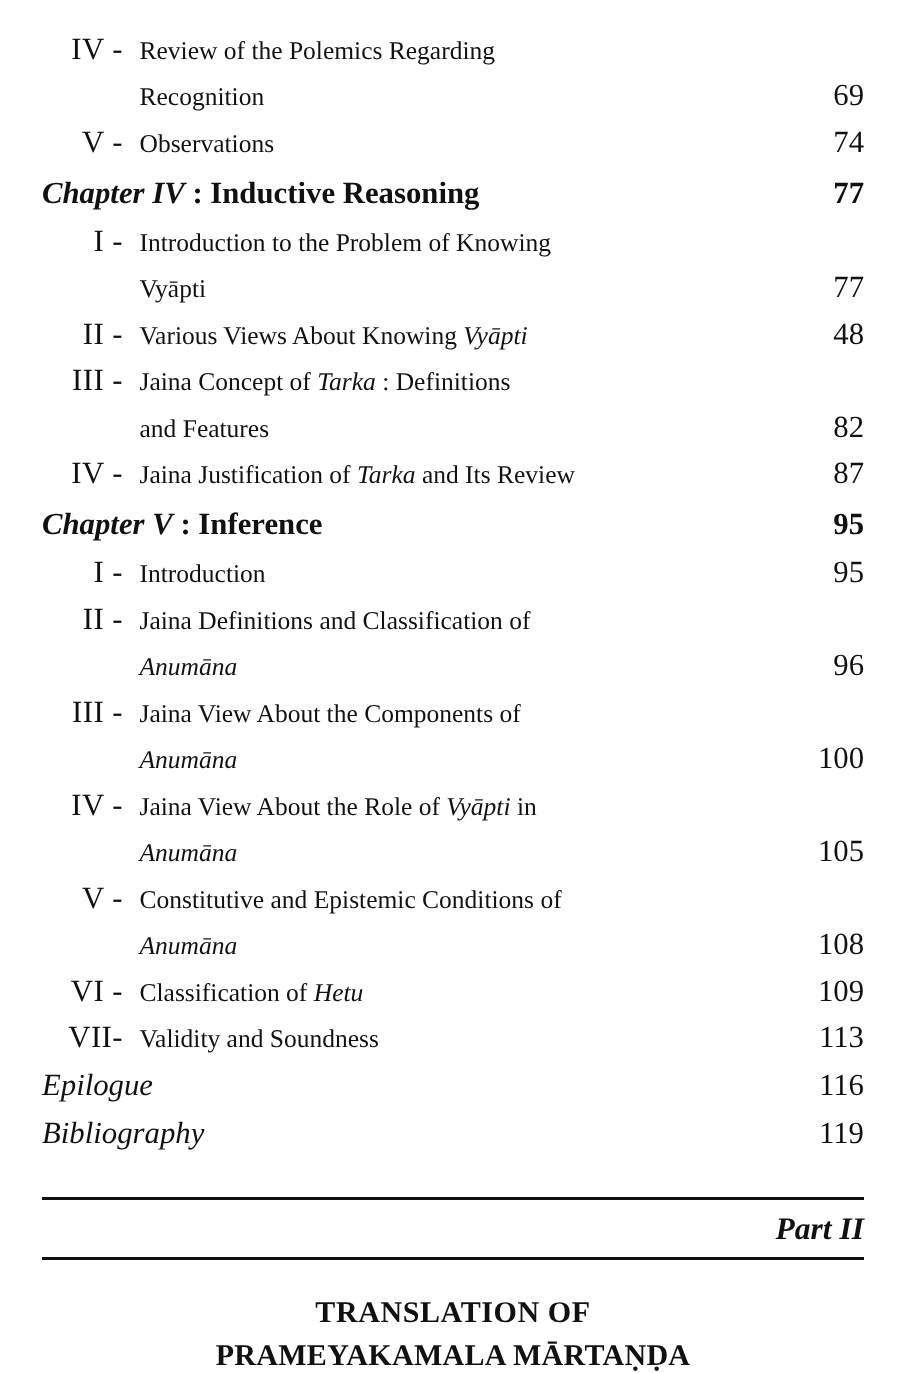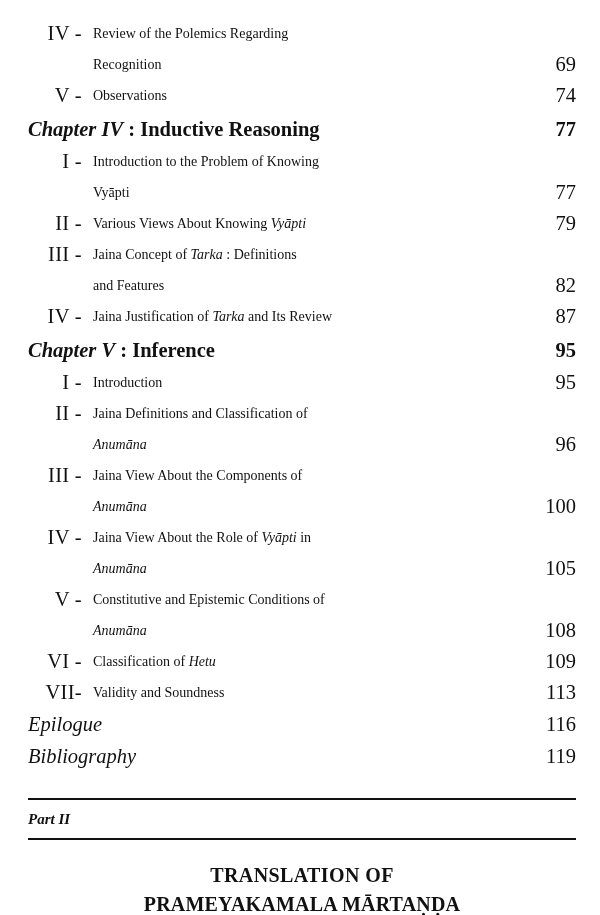--- a/index.html
+++ b/index.html
@@ -35,21 +35,21 @@
     flex: 0 0 54px;
     text-align: right;
     font-size: 20.5px;
     line-height: 31px;
     white-space: pre;
     letter-spacing: 0.3px;
   }
 
   .title-col {
     flex: 1 1 auto;
-    font-size: 14px;
+    font-size: 17px;
     line-height: 31px;
     padding-left: 11px;
     padding-right: 8px;
   }
 
   .page-col {
     flex: 0 0 72px;
     text-align: right;
     font-size: 20.5px;
     line-height: 31px;
@@ -113,22 +113,22 @@
   
   .part-block {
     margin-top: 26px;
   }
   .rule {
     height: 0;
     border-top: 2.2px solid #111111;
     width: 100%;
   }
   .part-label {
-    text-align: left;
-    font-size: 15px;
+    text-align: right;
+    font-size: 21px;
     font-weight: bold;
     font-style: italic;
     line-height: 36px;
     padding: 1px 0 1px 0;
   }
   .part-heading {
     text-align: center;
     font-weight: bold;
     font-size: 20px;
     line-height: 29px;
@@ -177,21 +177,21 @@
   </div>
   <div class="cont-row">
     <div class="num-col"></div>
     <div class="title-col">Vyāpti</div>
     <div class="page-col">77</div>
   </div>
 
   <div class="toc-row">
     <div class="num-col">II -</div>
     <div class="title-col"><span>Various Views About Knowing </span><em class="term">Vyāpti</em><span></span></div>
-    <div class="page-col">79</div>
+    <div class="page-col">48</div>
   </div>
 
   <div class="toc-row">
     <div class="num-col">III -</div>
     <div class="title-col"><span>Jaina Concept of </span><em class="term">Tarka</em><span> : Definitions</span></div>
     <div class="page-col"></div>
   </div>
   <div class="cont-row">
     <div class="num-col"></div>
     <div class="title-col">and Features</div>

